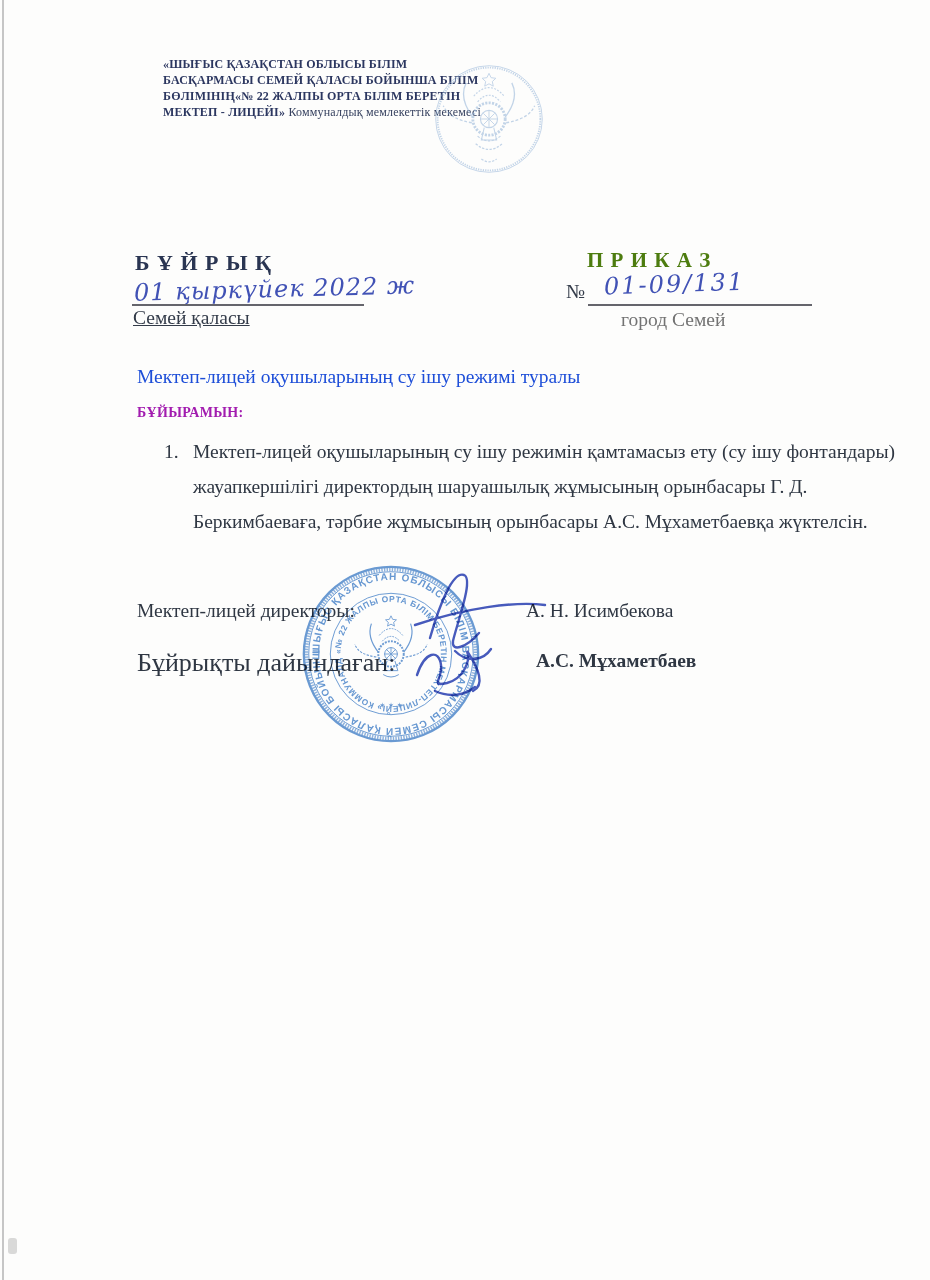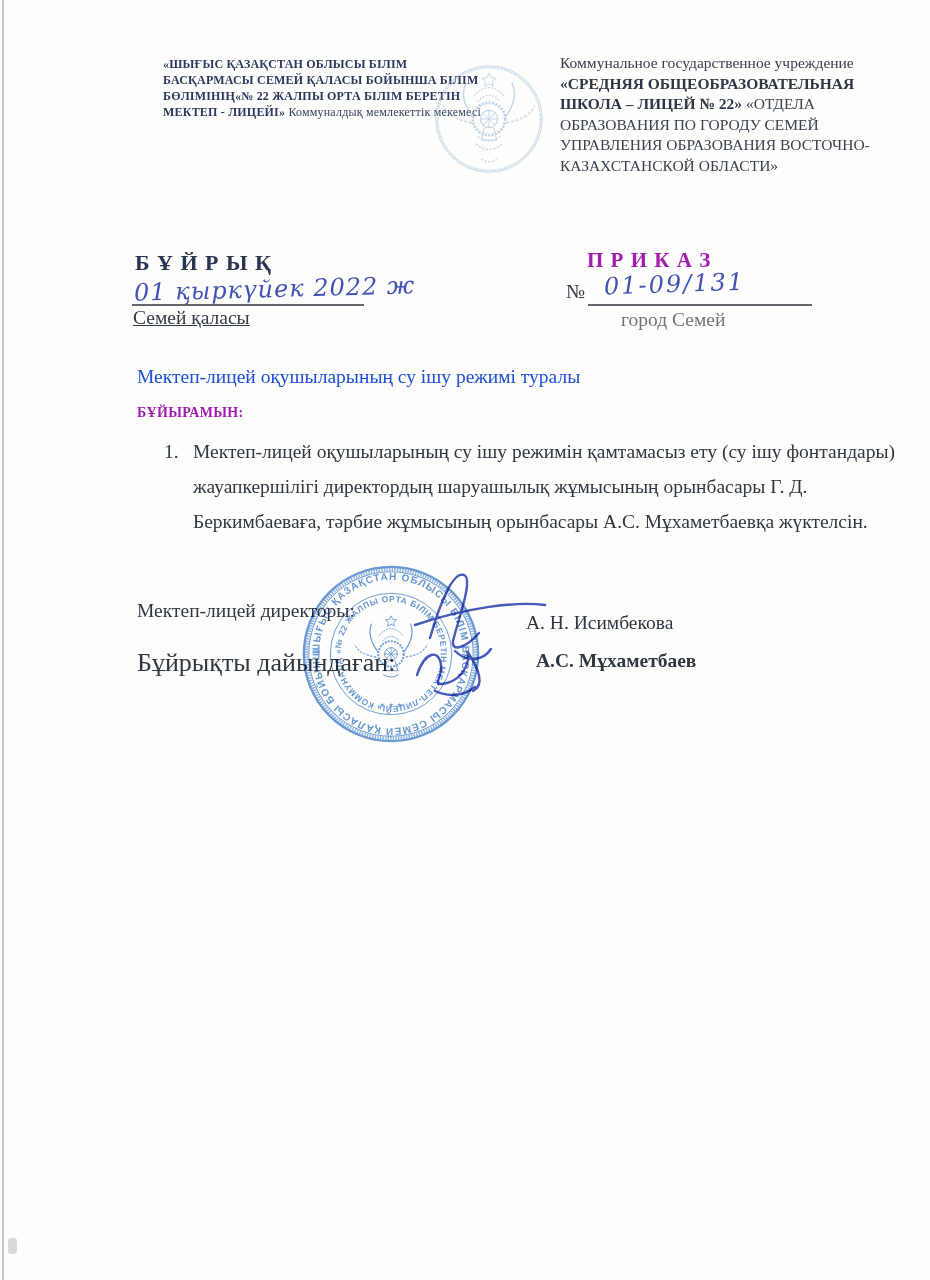--- a/index.html
+++ b/index.html
@@ -13,40 +13,40 @@
   
   .hdr-left{position:absolute;left:135px;top:57px;width:322px;font-size:12px;line-height:1.33;
     font-weight:700;color:#2c3760;letter-spacing:.2px;margin-left:28px;}
   .hdr-left .reg{font-weight:400;color:#36415f;}
   .hdr-right{position:absolute;left:560px;top:53px;width:324px;font-size:15.5px;line-height:1.33;color:#39404f;}
   .hdr-right .b{font-weight:700;color:#2e3645;}
   .emblem{position:absolute;left:430px;top:60px;width:118px;height:118px;opacity:.85;}
 
   
   .title-kk{position:absolute;left:135px;top:250px;font-size:22px;font-weight:700;letter-spacing:1px;color:#2a3552;}
-  .title-ru{position:absolute;left:587px;top:248px;font-size:21px;font-weight:700;letter-spacing:1px;color:#a21caf;}
+  .title-ru{position:absolute;left:587px;top:248px;font-size:21px;font-weight:700;letter-spacing:1px;color:#4d7c0f;}
   .handw{font-family:"DejaVu Serif", serif;font-style:italic;color:#4152b5;}
   .date-kk{position:absolute;left:134px;top:275px;font-size:24px;transform:rotate(-1.5deg);letter-spacing:1px;}
   .num-ru{position:absolute;left:604px;top:270px;font-size:24px;transform:rotate(-2deg);letter-spacing:2px;}
   .rule{position:absolute;height:0;border-top:2px solid #4a4a52;opacity:.85;}
   .rule-kk{left:132px;top:304px;width:232px;}
   .rule-ru{left:588px;top:304px;width:224px;}
   .num-label{position:absolute;left:566px;top:280px;font-size:20px;color:#333b49;}
   .city-kk{position:absolute;left:133px;top:307px;font-size:19.5px;color:#333b49;text-decoration:underline;}
   .city-ru{position:absolute;left:621px;top:309px;font-size:19.5px;color:#737373;}
 
   
   .subject{position:absolute;left:137px;top:366px;font-size:19.5px;color:#1d4ed8;text-align:center;}
   .resolve{position:absolute;left:137px;top:405px;font-size:14px;font-weight:700;color:#a21caf;letter-spacing:.3px;}
   .item{position:absolute;left:164px;top:434px;width:706px;font-size:19.5px;line-height:35px;color:#2f3743;padding-left:29px;}
   .item .num{position:absolute;left:0;top:0;}
 
   
   .sig-label1{position:absolute;left:137px;top:600px;font-size:19.5px;}
-  .sig-name1{position:absolute;left:526px;top:600px;font-size:19.5px;margin-top:12px;}
+  .sig-name1{position:absolute;left:526px;top:600px;font-size:19.5px;}
   .sig-label2{position:absolute;left:137px;top:648px;font-size:26px;}
   .sig-name2{position:absolute;left:536px;top:650px;font-size:19.5px;font-weight:bold;}
 
   .stamp{position:absolute;left:298px;top:561px;width:186px;height:186px;mix-blend-mode:multiply;}
   .sig-ink{position:absolute;left:395px;top:563px;width:185px;height:145px;mix-blend-mode:multiply;}
 </style>
 </head>
 <body>
 
 <div class="page">
@@ -65,21 +65,20 @@
       <path d="M53,62 H71 M62,53 V71 M56,56 L68,68 M68,56 L56,68" stroke-width="1"></path>
       <path d="M45,60 Q30,40 38,24 M79,60 Q94,40 86,24" stroke-width="1.4"></path>
       <path d="M44,66 Q20,62 14,48 M80,66 Q104,62 110,48" stroke-width="1.4" stroke-dasharray="3,2"></path>
       <path d="M50,44 Q62,30 74,44 M46,38 Q62,20 78,38" stroke-width="1.2" stroke-dasharray="2,1.5"></path>
       <path d="M62,14 l2.2,4.6 5,.6 -3.7,3.4 1,4.9 -4.5,-2.5 -4.5,2.5 1,-4.9 -3.7,-3.4 5,-.6 z" stroke-width="1"></path>
       <path d="M50,80 Q62,90 74,80 M48,88 Q62,100 76,88 M54,104 Q62,110 70,104" stroke-width="1.3" stroke-dasharray="2.5,1.5"></path>
       <path d="M57,71 L54,84 H70 L67,71" stroke-width="1.1"></path>
     </g>
   </svg>
 
-  <div class="hdr-right"><span>Коммунальное государственное учреждение </span><span class="b">«СРЕДНЯЯ ОБЩЕОБРАЗОВАТЕЛЬНАЯ ШКОЛА – ЛИЦЕЙ № 22»</span><span>  «ОТДЕЛА ОБРАЗОВАНИЯ ПО  ГОРОДУ СЕМЕЙ УПРАВЛЕНИЯ ОБРАЗОВАНИЯ ВОСТОЧНО-КАЗАХСТАНСКОЙ ОБЛАСТИ»</span></div>
 
   <div class="title-kk">Б Ұ Й Р Ы Қ</div>
   <div class="date-kk handw">01 қыркүйек 2022 ж</div>
   <div class="rule rule-kk"></div>
   <div class="city-kk">Семей қаласы</div>
 
   <div class="title-ru">П Р И К А З</div>
   <div class="num-label">№</div>
   <div class="num-ru handw">01-09/131</div>
   <div class="rule rule-ru"></div>

